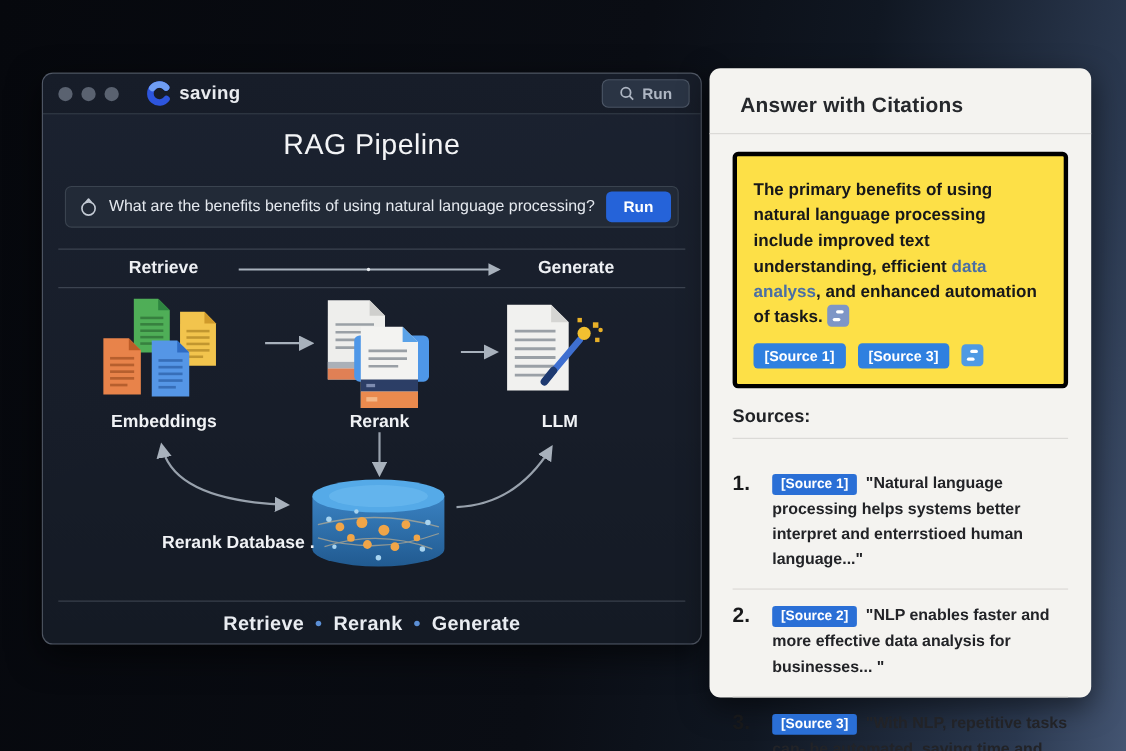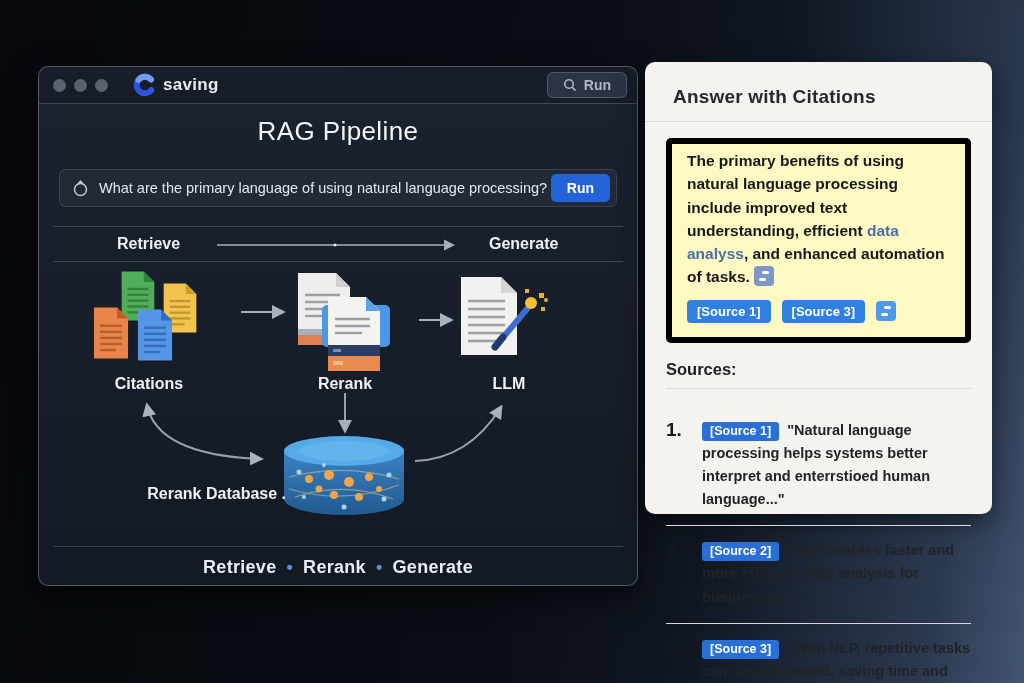--- a/index.html
+++ b/index.html
@@ -79,33 +79,33 @@
     border-top:1px solid rgba(150,160,175,.28);
   }
   .footer {
     position:absolute; left:0; right:0; top:294px; text-align:center;
     font-size:18px; font-weight:bold; color:#e9ecf1; letter-spacing:.3px;
   }
   .footer .sep { color:#5b8fd6; margin:0 10px; }
 
   
   .panel {
-    position:absolute; left:645px; top:62px; width:347px; height:452px;
+    position:absolute; left:645px; top:62px; width:347px; height:572px;
     background:#f4f3f0; border-radius:10px;
     box-shadow:0 8px 26px rgba(0,0,0,.5);
   }
   .panel-header {
     padding:24px 28px 13px;
     border-bottom:1px solid #d9d8d4;
   }
   .panel-title { font-size:19px; font-weight:bold; color:#26282c; letter-spacing:.2px; }
   .answer-box {
-    margin:16px 21px 0; background:#fef9c3;
-    border:6px solid #000000; border-radius:5px;
-    padding:5px 15px 14px;
+    margin:16px 21px 0; background:#fde047;
+    border:4px solid #000000; border-radius:5px;
+    padding:19px 15px 14px;
   }
   .answer-text { font-size:15.5px; font-weight:600; color:#17181a; line-height:1.5; }
   .answer-text .hl { color:#4a6fa5; }
   .chips-row { margin-top:11px; display:flex; align-items:center; gap:11px; }
   .chip {
     background:#2f80e0; color:#fff; font-weight:bold; font-size:13px;
     padding:4px 10px; border-radius:4px; cursor:pointer; border:none;
   }
   .mini-chip {
     display:inline-block; width:20px; height:20px; border-radius:4px;
@@ -178,21 +178,21 @@
 
   <div class="rag-title">RAG Pipeline</div>
 
   <div class="search">
     <span class="q-icon">
       <svg width="17" height="17" viewBox="0 0 17 17">
         <circle cx="8.5" cy="9.5" r="6" stroke="#c3cad4" stroke-width="1.5" fill="none"></circle>
         <path d="M6 4 L8.5 1 L11 4" stroke="#c3cad4" stroke-width="1.5" fill="none" stroke-linejoin="round"></path>
       </svg>
     </span>
-    <span class="q-text">What are the primary language of using natural language processing?</span>
+    <span class="q-text">What are the benefits benefits of using natural language processing?</span>
     <button class="btn-run-blue">Run</button>
   </div>
 
   <div class="stage-row">
     <span class="stage-label stage-left">Retrieve</span>
     <svg class="stage-arrow" width="248" height="12">
       <line x1="2" y1="6" x2="238" y2="6" stroke="#a8b1bc" stroke-width="1.6" marker-end="url(#arr)"></line>
       <circle cx="120" cy="6" r="1.5" fill="#e8ecf0"></circle>
     </svg>
     <span class="stage-label stage-right">Generate</span>
@@ -293,21 +293,21 @@
         </g>
       <line x1="40" y1="74" x2="72" y2="36" stroke="#3e6fd0" stroke-width="6" stroke-linecap="round"></line>
       <line x1="40" y1="74" x2="48" y2="64" stroke="#1e3a70" stroke-width="7" stroke-linecap="round"></line>
       <circle cx="76" cy="30" r="6" fill="#f2c030"></circle>
       <rect x="84" y="20" width="5" height="5" fill="#e8b028"></rect>
       <rect x="86" y="34" width="4" height="4" fill="#e8b028"></rect>
       <rect x="70" y="16" width="4" height="4" fill="#e8b028"></rect>
       <circle cx="91" cy="27" r="2" fill="#e8b028"></circle>
     </svg>
 
-    <div class="node-label lbl-emb">Citations</div>
+    <div class="node-label lbl-emb">Embeddings</div>
     <div class="node-label lbl-rerank">Rerank</div>
     <div class="node-label lbl-llm">LLM</div>
 
     <svg class="flow-arrow" style="left:98px;top:132px" width="134" height="74">
       <path d="M10 10 Q 20 60 124 64" stroke="#98a1ac" stroke-width="2" fill="none" marker-start="url(#arr)" marker-end="url(#arr)"></path>
     </svg>
     <svg class="flow-arrow" style="left:296px;top:128px" width="20" height="50">
       <line x1="10" y1="2" x2="10" y2="40" stroke="#98a1ac" stroke-width="2" marker-end="url(#arr)"></line>
     </svg>
     <svg class="flow-arrow" style="left:372px;top:134px" width="98" height="72">

